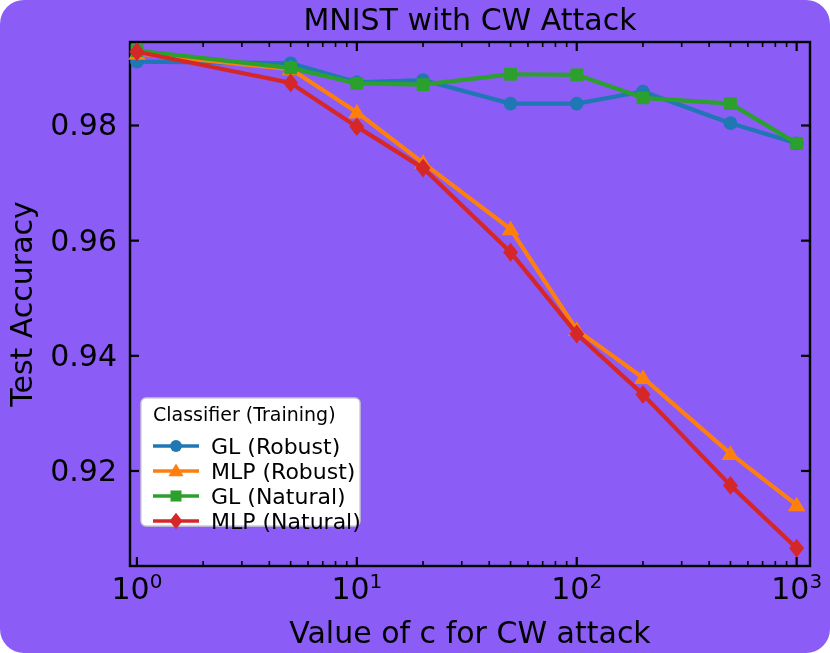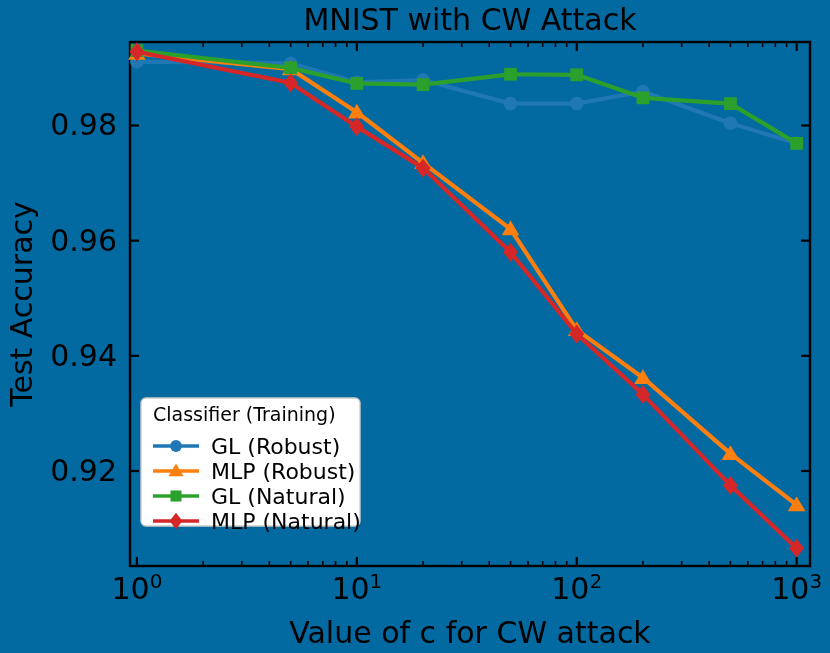--- a/index.html
+++ b/index.html
@@ -10,21 +10,22 @@
   body {
     width: 830px;
     height: 653px;
     font-family: "DejaVu Sans", sans-serif;
     overflow: hidden;
   }
   #figure {
     position: relative;
     width: 830px;
     height: 653px;
-    background: #0369a1;
+    background: #8b5cf6;
+    border-radius: 24px;
   }
   svg.plot {
     display: block;
     width: 830px;
     height: 653px;
   }
   .axis-line {
     fill: none;
     stroke: #000000;
     stroke-width: 2.4;

